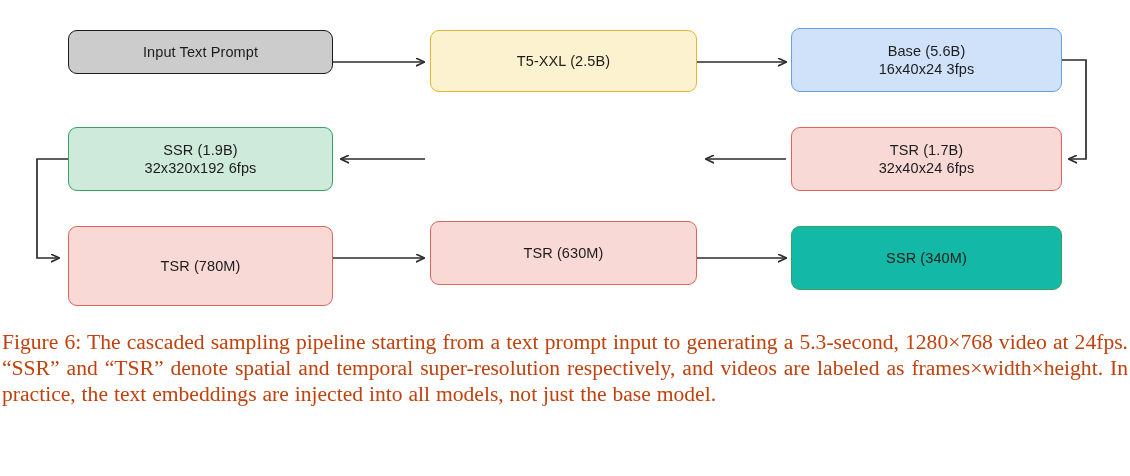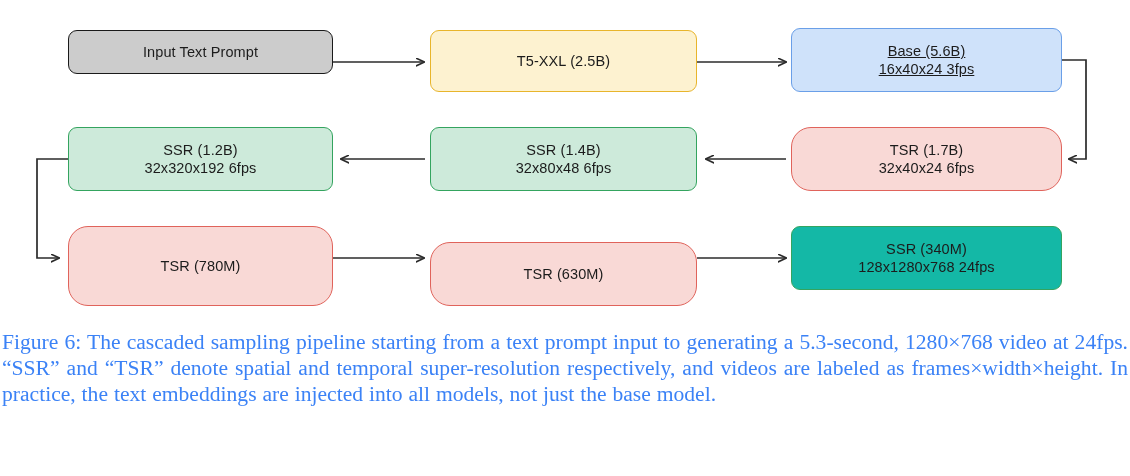--- a/index.html
+++ b/index.html
@@ -45,32 +45,32 @@
     line-height: 18px;
     color: #1c1c1c;
     letter-spacing: 0.1px;
   }
   .node .line1 { display: block; }
   .node .line2 { display: block; }
 
   .node.gray   { background: #cccccc; border-color: #1a1a1a; }
   .node.yellow { background: #fdf2d0; border-color: #e8b52c; }
   .node.blue   { background: #cfe2fa; border-color: #6a9fe8; }
-  .node.red    { background: #f9d9d6; border-color: #e0635b; border-radius: 20px; }
+  .node.red    { background: #f9d9d6; border-color: #e0635b; }
   .node.green  { background: #cdeada; border-color: #34a45f; }
 
   #caption {
     position: absolute;
     left: 2px;
     top: 330px;
     width: 1126px;
     font-family: "Liberation Serif", serif;
     font-size: 21.6px;
     line-height: 25.8px;
-    color: #3b82f6;
+    color: #c2410c;
     text-align: justify;
     text-justify: inter-word;
     word-spacing: 0.5px;
   }
 </style>
 </head>
 <body>
 
 <div id="figure-area">
 
@@ -102,51 +102,46 @@
   </svg>
 
   <div class="node gray" style="left: 68px; top: 30px; width: 265px; height: 44px; background: rgb(204, 204, 204); border-color: rgb(26, 26, 26);">
     <span class="line1">Input Text Prompt</span>
   </div>
 
   <div class="node yellow" style="left: 430px; top: 30px; width: 267px; height: 62px; background: rgb(253, 242, 208); border-color: rgb(232, 181, 44);">
     <span class="line1">T5-XXL (2.5B)</span>
   </div>
 
-  <div class="node blue" style="left: 791px; top: 28px; width: 271px; height: 64px; background: rgb(207, 226, 250); border-color: rgb(106, 159, 232); text-decoration: underline;">
+  <div class="node blue" style="left: 791px; top: 28px; width: 271px; height: 64px; background: rgb(207, 226, 250); border-color: rgb(106, 159, 232);">
     <span class="line1">Base (5.6B)</span>
     <span class="line2">16x40x24 3fps</span>
   </div>
 
   <div class="node green" style="left: 68px; top: 127px; width: 265px; height: 64px; background: rgb(205, 234, 218); border-color: rgb(52, 164, 95);">
-    <span class="line1">SSR (1.2B)</span>
+    <span class="line1">SSR (1.9B)</span>
     <span class="line2">32x320x192 6fps</span>
   </div>
 
-  <div class="node green" style="left: 430px; top: 127px; width: 267px; height: 64px; background: rgb(205, 234, 218); border-color: rgb(52, 164, 95);">
-    <span class="line1">SSR (1.4B)</span>
-    <span class="line2">32x80x48 6fps</span>
-  </div>
 
   <div class="node red" style="left: 791px; top: 127px; width: 271px; height: 64px; background: rgb(249, 217, 214); border-color: rgb(224, 99, 91);">
     <span class="line1">TSR (1.7B)</span>
     <span class="line2">32x40x24 6fps</span>
   </div>
 
   <div class="node red" style="left: 68px; top: 226px; width: 265px; height: 80px; background: rgb(249, 217, 214); border-color: rgb(224, 99, 91);">
     <span class="line1">TSR (780M)</span>
   </div>
 
-  <div class="node red" style="left: 430px; top: 242px; width: 267px; height: 64px; background: rgb(249, 217, 214); border-color: rgb(224, 99, 91);">
+  <div class="node red" style="left: 430px; top: 221px; width: 267px; height: 64px; background: rgb(249, 217, 214); border-color: rgb(224, 99, 91);">
     <span class="line1">TSR (630M)</span>
   </div>
 
   <div class="node green" style="left: 791px; top: 226px; width: 271px; height: 64px; background: #14b8a6; border-color: rgb(52, 164, 95);">
     <span class="line1">SSR (340M)</span>
-    <span class="line2">128x1280x768 24fps</span>
   </div>
 
 </div>
 
 <div id="caption">
   <span>Figure 6:</span>
   <span>The cascaded sampling pipeline starting from a text prompt input to generating a 5.3-second, 1280×768 video at 24fps. “SSR” and “TSR” denote spatial and temporal super-resolution respectively, and videos are labeled as frames×width×height. In practice, the text embeddings are injected into all models, not just the base model.</span>
 </div>
 
 </body></html>

